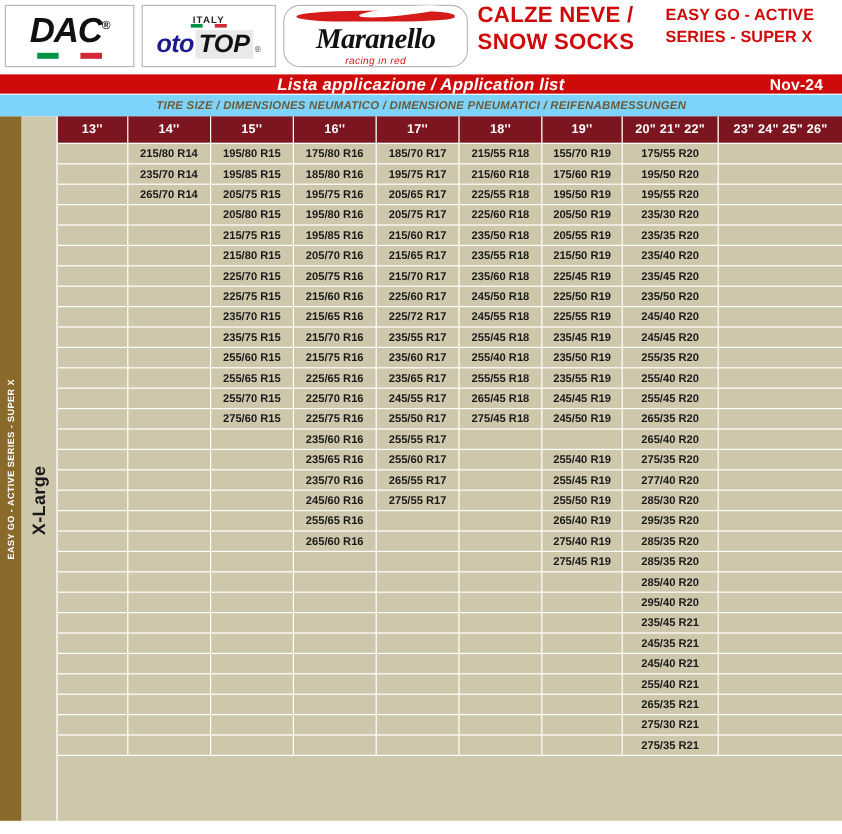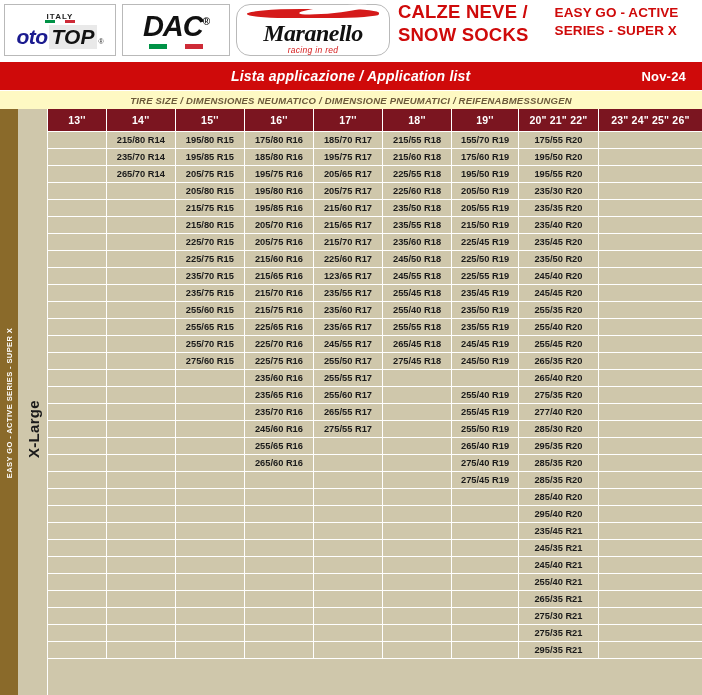--- a/index.html
+++ b/index.html
@@ -131,21 +131,21 @@
     color: #cf0a0a;
     font-size: 13.5px;
     font-weight: bold;
     letter-spacing: .1px;
     line-height: 1.3;
     margin-top: 4px;
   }
 
   
   .redbar {
-    height: 28px;
+    height: 16px;
     background: #cf0a0a;
     color: #ffffff;
     display: flex;
     align-items: center;
     position: relative;
   }
   .redbar .appl {
     flex: 1;
     text-align: center;
     font-size: 14px;
@@ -157,21 +157,21 @@
   .redbar .date {
     font-size: 13px;
     font-weight: bold;
     padding-right: 16px;
     letter-spacing: .2px;
   }
 
   
   .sizebar {
     height: 19px;
-    background: #fef9c3;
+    background: #7dd3fc;
     border-top: 1px solid #ffffff;
     display: flex;
     align-items: center;
     justify-content: center;
   }
   .sizebar span {
     font-size: 9.5px;
     font-style: italic;
     font-weight: bold;
     color: #6b5a3a;
@@ -254,44 +254,44 @@
   table.grid td:last-child { border-right: none; }
   table.grid td.empty { color: transparent; }
 </style>
 </head>
 <body>
 
 <div id="page">
 
   <div class="header">
     <div class="logos">
+
+      <div class="logo-box logo-dac">
+        <div class="dac-text">
+          <span>DAC</span><span class="reg">®</span>
+        </div>
+        <div class="dac-flag">
+            <i class="g"></i>
+            <i class="w"></i>
+            <i class="r"></i>
+          </div>
+      </div>
 
       <div class="logo-box logo-oto">
         <div class="oto-italy">ITALY</div>
         <div class="oto-italy-bar">
             <i class="g"></i>
             <i class="w"></i>
             <i class="r"></i>
           </div>
         <div class="oto-row">
           <span class="oto-o">oto</span>
           <span class="oto-top">TOP</span>
           <span class="oto-reg">®</span>
         </div>
-      </div>
-
-      <div class="logo-box logo-dac">
-        <div class="dac-text">
-          <span>DAC</span><span class="reg">®</span>
-        </div>
-        <div class="dac-flag">
-            <i class="g"></i>
-            <i class="w"></i>
-            <i class="r"></i>
-          </div>
       </div>
 
       <div class="logo-box logo-mar">
         <div class="mar-swoosh"></div>
         <div class="mar-name">Maranello</div>
         <div class="mar-sub">racing in red</div>
       </div>
 
     </div>
     <div class="header-titles">
@@ -418,21 +418,21 @@
               <td>245/50 R18</td>
               <td>225/50 R19</td>
               <td>235/50 R20</td>
               <td class="empty">&nbsp;</td>
             </tr>
             <tr>
               <td class="empty">&nbsp;</td>
               <td class="empty">&nbsp;</td>
               <td>235/70 R15</td>
               <td>215/65 R16</td>
-              <td>123/65 R17</td>
+              <td>225/72 R17</td>
               <td>245/55 R18</td>
               <td>225/55 R19</td>
               <td>245/40 R20</td>
               <td class="empty">&nbsp;</td>
             </tr>
             <tr>
               <td class="empty">&nbsp;</td>
               <td class="empty">&nbsp;</td>
               <td>235/75 R15</td>
               <td>215/70 R16</td>
@@ -655,29 +655,18 @@
               <td class="empty">&nbsp;</td>
               <td class="empty">&nbsp;</td>
               <td class="empty">&nbsp;</td>
               <td class="empty">&nbsp;</td>
               <td class="empty">&nbsp;</td>
               <td class="empty">&nbsp;</td>
               <td class="empty">&nbsp;</td>
               <td>275/35 R21</td>
               <td class="empty">&nbsp;</td>
             </tr>
-            <tr>
-              <td class="empty">&nbsp;</td>
-              <td class="empty">&nbsp;</td>
-              <td class="empty">&nbsp;</td>
-              <td class="empty">&nbsp;</td>
-              <td class="empty">&nbsp;</td>
-              <td class="empty">&nbsp;</td>
-              <td class="empty">&nbsp;</td>
-              <td>295/35 R21</td>
-              <td class="empty">&nbsp;</td>
-            </tr>
           </tbody>
       </table>
     </div>
   </div>
 
 </div>
 
 </body></html>

